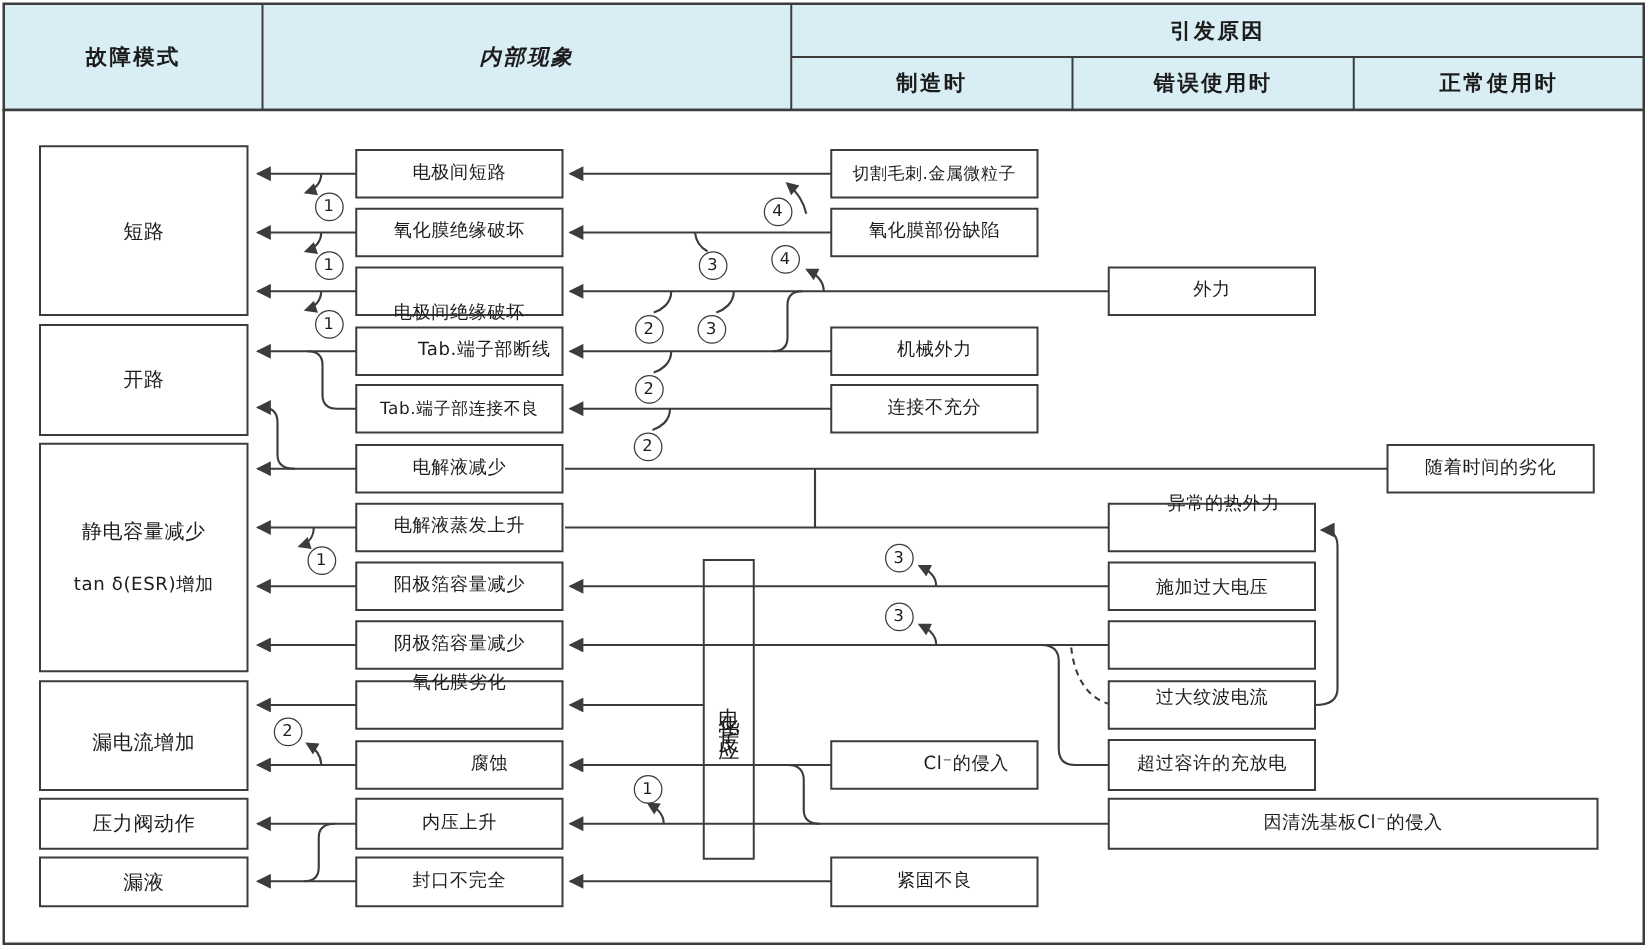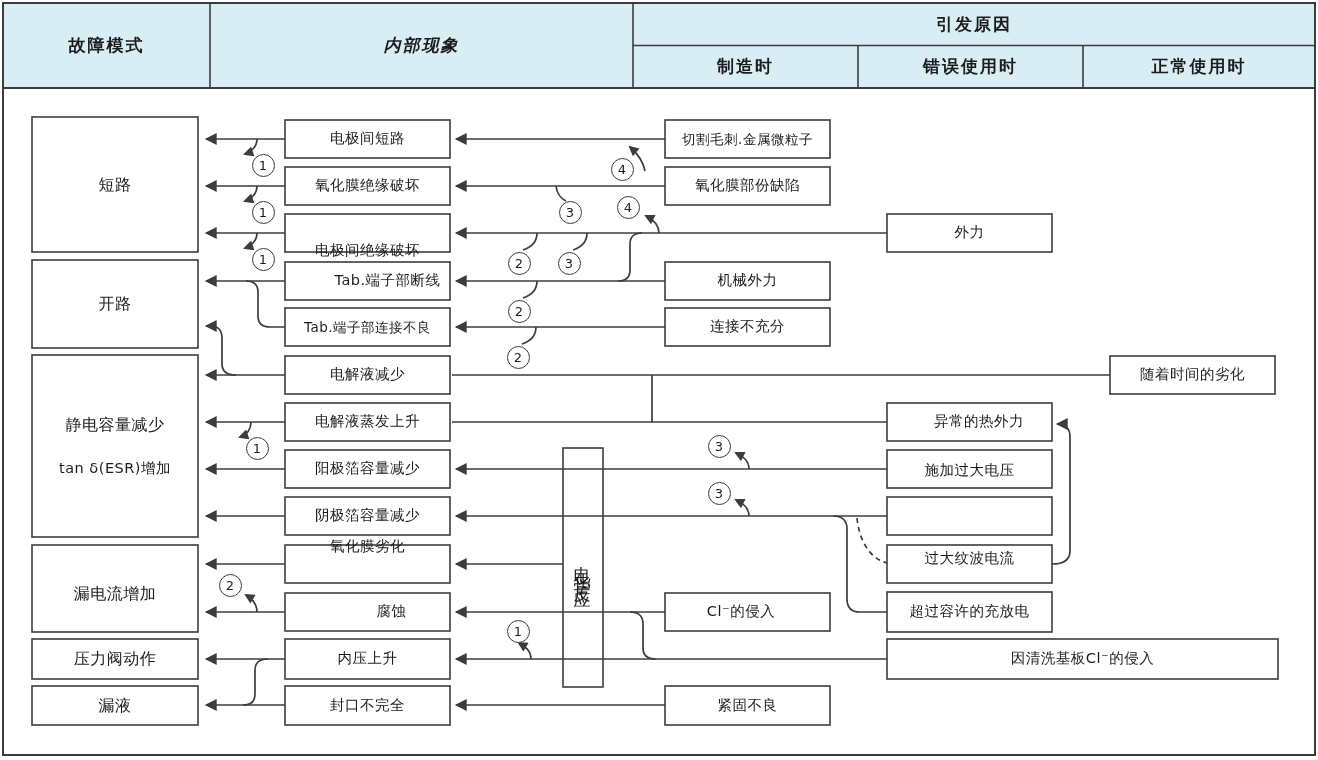--- a/index.html
+++ b/index.html
@@ -167,25 +167,25 @@
 <div class="lbl" style="left:285px;top:593px;width:165px;height:38px;padding-left:24px;">腐蚀</div>
 <div class="lbl" style="left:285px;top:639px;width:165px;height:40px;">内压上升</div>
 <div class="lbl" style="left:285px;top:686px;width:165px;height:39px;">封口不完全</div>
 
 <div class="hub-lbl" style="left:563px;top:448px;width:40px;height:239px;">电化学反应</div>
 
 <div class="lbl" style="left:665px;top:120px;width:165px;height:38px;font-size:13.5px;">切割毛刺.金属微粒子</div>
 <div class="lbl" style="left:665px;top:167px;width:165px;height:38px;">氧化膜部份缺陷</div>
 <div class="lbl" style="left:665px;top:262px;width:165px;height:38px;">机械外力</div>
 <div class="lbl" style="left:665px;top:308px;width:165px;height:38px;">连接不充分</div>
-<div class="lbl" style="left:657px;top:593px;width:168px;height:38px;text-align:center;">Cl⁻的侵入</div>
+<div class="lbl" style="left:689px;top:593px;width:168px;height:38px;text-align:center;">Cl⁻的侵入</div>
 <div class="lbl" style="left:665px;top:686px;width:165px;height:39px;">紧固不良</div>
 
 <div class="lbl" style="left:887px;top:214px;width:165px;height:38px;">外力</div>
-<div class="lbl" style="left:887px;top:403px;width:184px;height:38px;">异常的热外力</div>
+<div class="lbl" style="left:887px;top:385px;width:184px;height:38px;">异常的热外力</div>
 <div class="lbl" style="left:887px;top:450px;width:165px;height:42px;">施加过大电压</div>
 <div class="lbl" style="left:887px;top:545px;width:165px;height:28px;">过大纹波电流</div>
 <div class="lbl" style="left:887px;top:592px;width:165px;height:40px;">超过容许的充放电</div>
 <div class="lbl" style="left:887px;top:639px;width:391px;height:40px;">因清洗基板Cl⁻的侵入</div>
 
 <div class="lbl" style="left:1110px;top:356px;width:165px;height:38px;">随着时间的劣化</div>
 
 <div class="mark" style="left:251.5px;top:153.5px;">1</div>
 <div class="mark" style="left:251.5px;top:200.5px;">1</div>
 <div class="mark" style="left:251.5px;top:247.5px;">1</div>

